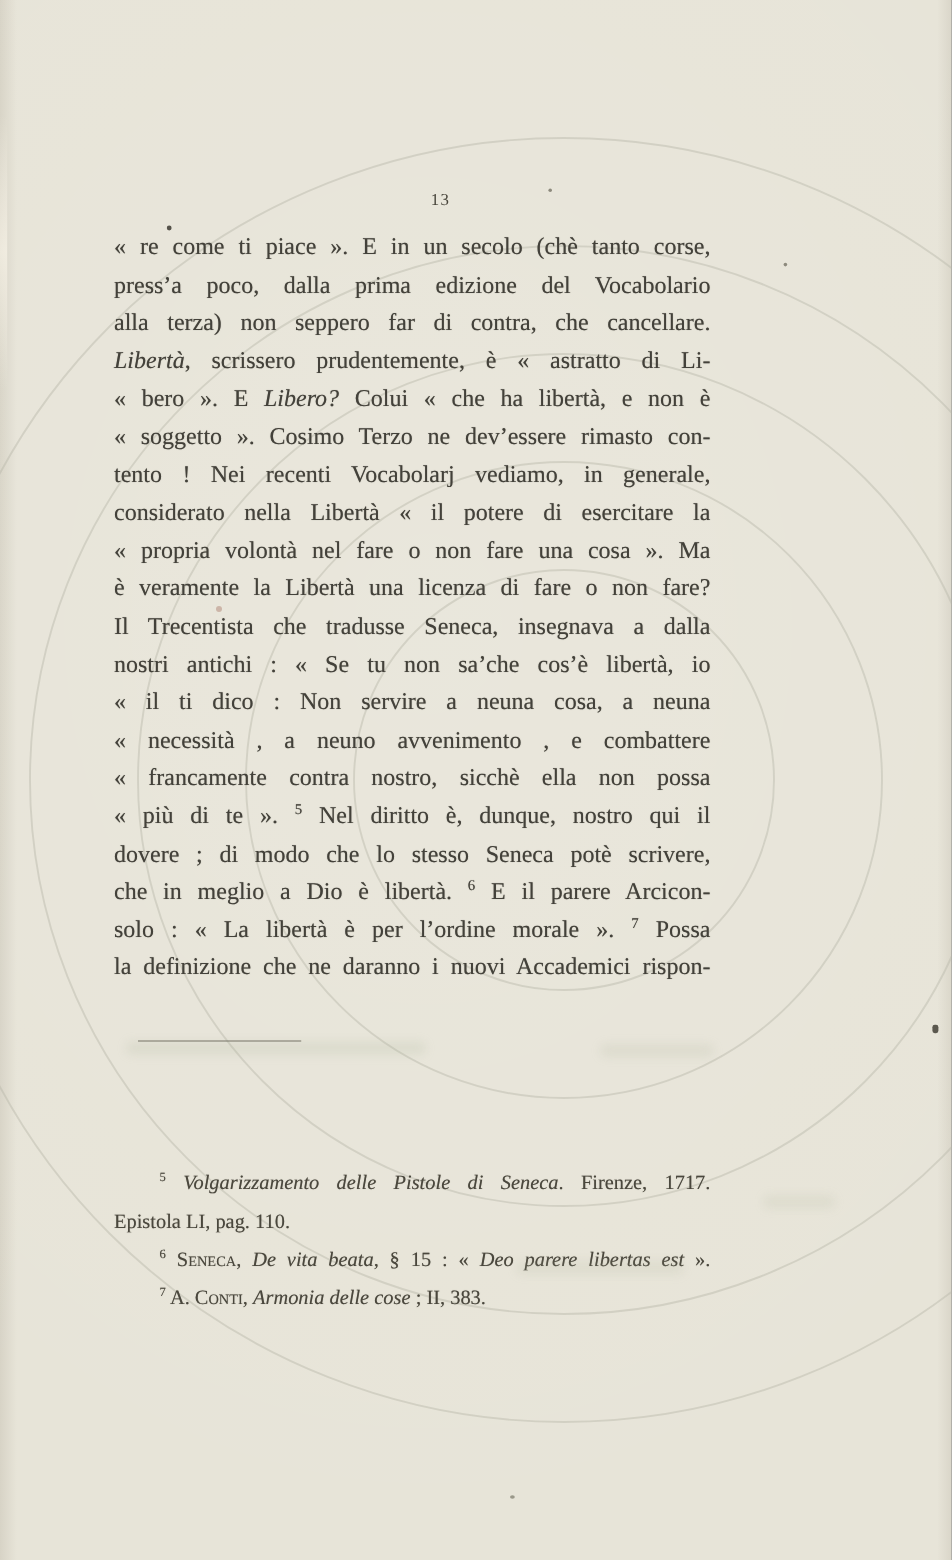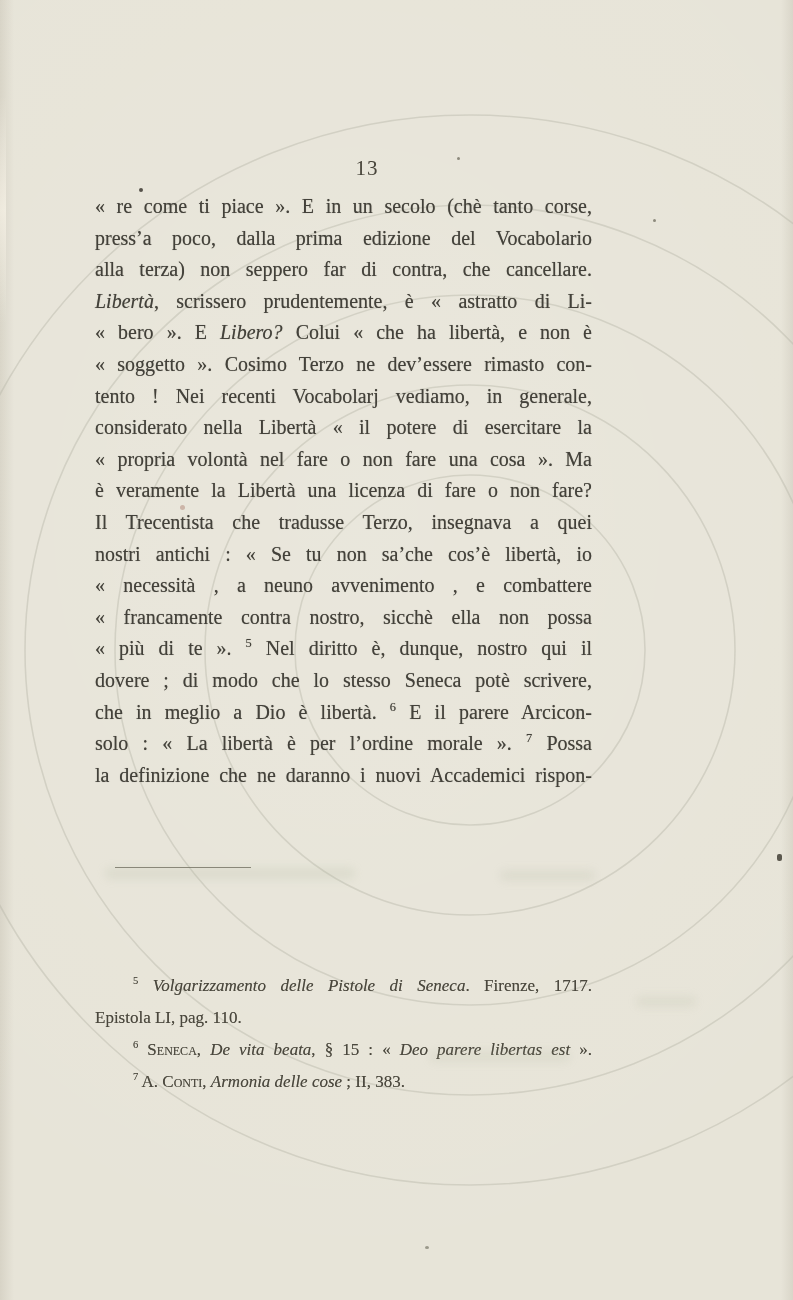--- a/index.html
+++ b/index.html
@@ -13,21 +13,21 @@
       radial-gradient(ellipse 120% 90% at 45% 40%, rgba(255,255,255,0.10), rgba(0,0,0,0) 70%),
       radial-gradient(ellipse 140% 110% at 50% 50%, rgba(0,0,0,0) 60%, rgba(110,100,80,0.10) 100%),
       linear-gradient(90deg, rgba(120,110,90,0.14) 0px, rgba(0,0,0,0) 14px),
       linear-gradient(270deg, rgba(120,110,90,0.12) 0px, rgba(0,0,0,0) 12px),
       #e7e4d8;
     color: #45423a;
   }
   .watermark { position: absolute; left: 0; top: 0; pointer-events: none; }
   .pagenum {
     position: absolute; top: 153px; left: 337px; width: 60px; height: 30px;
-    text-align: center; font-size: 21px; line-height: 30px; color: #47443a;
+    text-align: center; font-size: 14px; line-height: 30px; color: #47443a;
     letter-spacing: 1px;
   }
   .body-text {
     position: absolute; left: 95px; top: 191px; width: 497px;
     font-size: 20px; color: #43413a;
     text-shadow: 0 0 0.7px rgba(62,60,50,0.55);
   }
   .body-text .line { height: 31.6px; line-height: 31.6px; }
   .footnotes {
     position: absolute; left: 95px; top: 970px; width: 497px;
@@ -75,22 +75,23 @@
       <div class="line just"><span>« re come ti piace ». E in un secolo (chè tanto corse,</span></div>
       <div class="line just"><span>press’a poco, dalla prima edizione del Vocabolario</span></div>
       <div class="line just"><span>alla terza) non seppero far di contra, che cancellare.</span></div>
       <div class="line just"><span class="it">Libertà</span><span>, scrissero prudentemente, è « astratto di Li-</span></div>
       <div class="line just"><span>« bero ». E </span><span class="it">Libero?</span><span> Colui « che ha libertà, e non è</span></div>
       <div class="line just"><span>« soggetto ». Cosimo Terzo ne dev’essere rimasto con-</span></div>
       <div class="line just"><span>tento ! Nei recenti Vocabolarj vediamo, in generale,</span></div>
       <div class="line just"><span>considerato nella Libertà « il potere di esercitare la</span></div>
       <div class="line just"><span>« propria volontà nel fare o non fare una cosa ». Ma</span></div>
       <div class="line just"><span>è veramente la Libertà una licenza di fare o non fare?</span></div>
-      <div class="line just"><span>Il Trecentista che tradusse Terzo, insegnava a quei</span></div>
+      <div class="line just"><span>Il Trecentista che tradusse Seneca, insegnava a dalla</span></div>
       <div class="line just"><span>nostri antichi : « Se tu non sa’che cos’è libertà, io</span></div>
+      <div class="line just"><span>« il ti dico : Non servire a neuna cosa, a neuna</span></div>
       <div class="line just"><span>« necessità , a neuno avvenimento , e combattere</span></div>
       <div class="line just"><span>« francamente contra nostro, sicchè ella non possa</span></div>
       <div class="line just"><span>« più di te ». </span><span class="sup">5</span><span> Nel diritto è, dunque, nostro qui il</span></div>
       <div class="line just"><span>dovere ; di modo che lo stesso Seneca potè scrivere,</span></div>
       <div class="line just"><span>che in meglio a Dio è libertà. </span><span class="sup">6</span><span> E il parere Arcicon-</span></div>
       <div class="line just"><span>solo : « La libertà è per l’ordine morale ». </span><span class="sup">7</span><span> Possa</span></div>
       <div class="line just"><span>la definizione che ne daranno i nuovi Accademici rispon-</span></div>
     </div>
 
   <div class="separator"></div>

